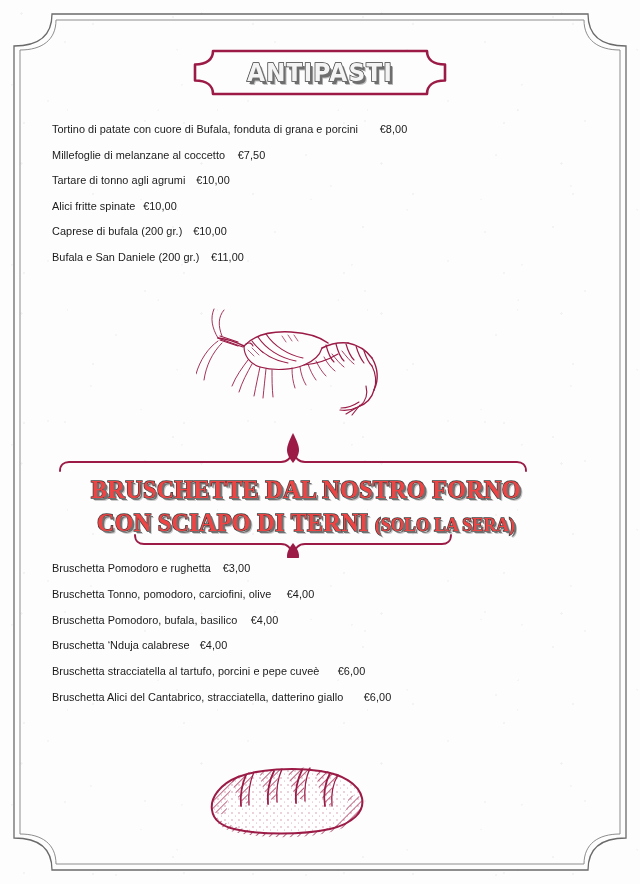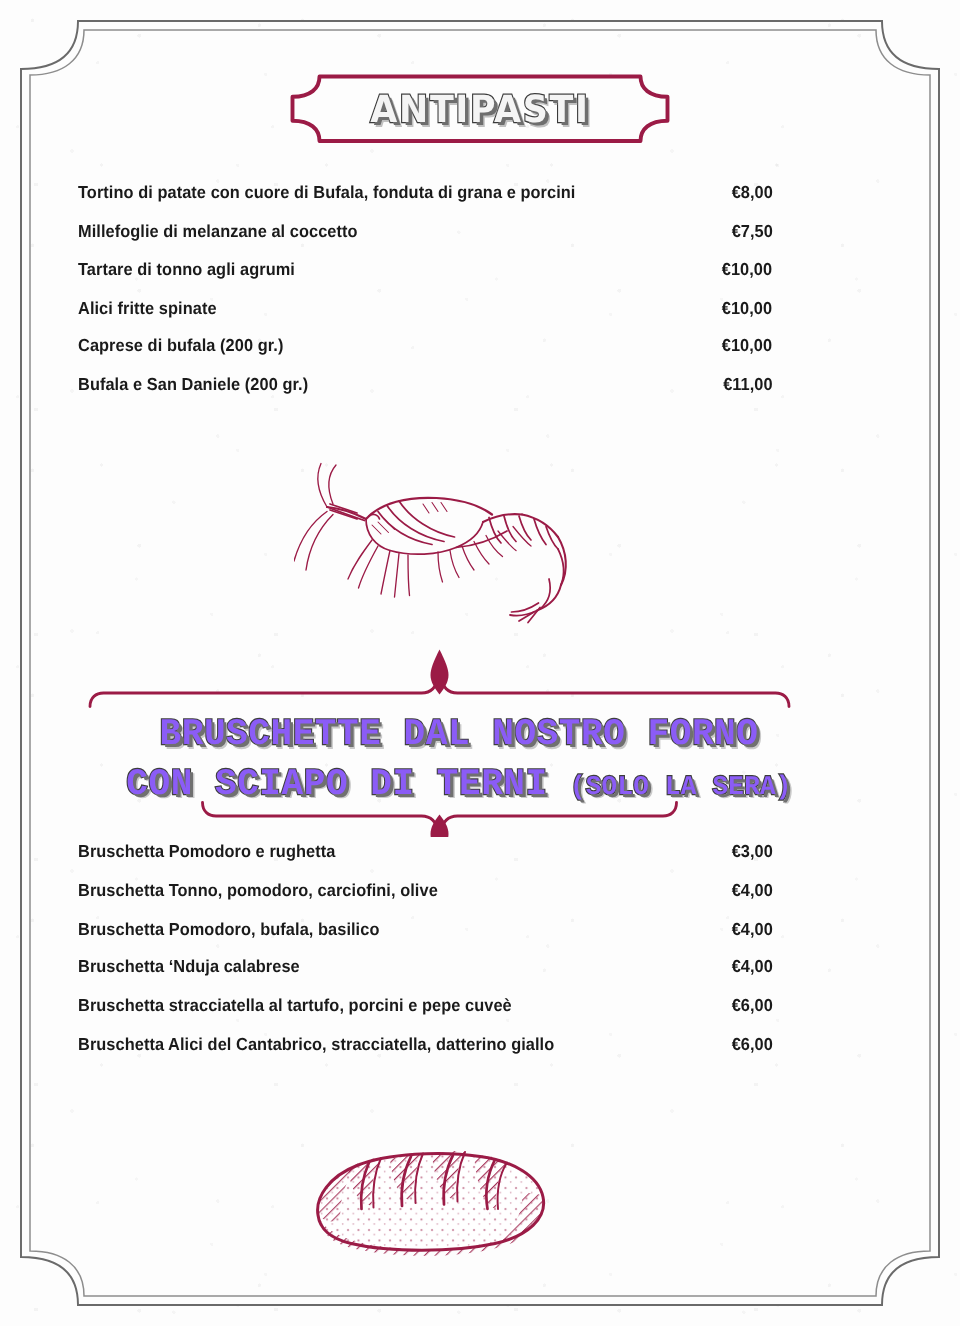--- a/index.html
+++ b/index.html
@@ -82,54 +82,52 @@
     paint-order: stroke fill;
     text-shadow: 2.5px 2.5px 0 #6e6e6e, 3.5px 3.5px 0 rgba(120,120,120,.45);
     transform: scaleX(.93);
   }
 
   
   .menu-list { position: absolute; }
   .menu-row {
     display: flex;
     align-items: baseline;
-    justify-content: space-between;
     font-family: "Liberation Sans", sans-serif;
     font-size: 11.6px;
     color: #1a1a1a;
     letter-spacing: .05px;
-    font-weight: bold;
   }
   .row-name { transform: scaleX(.94); transform-origin: left center; white-space: nowrap; }
   .row-price { transform: scaleX(.94); transform-origin: right center; white-space: nowrap; text-align: right; }
 
   #antipasti-list { left: 52px; top: 122px; width: 463px; }
   #antipasti-list .menu-row { height: 25.5px; }
 
   #bruschette-list { left: 52px; top: 561px; width: 463px; }
-  #bruschette-list .menu-row { height: 25.8px; gap: 40px; }
+  #bruschette-list .menu-row { height: 25.8px; }
 
   
   #bruschette-heading {
     position: absolute;
     left: 0;
     top: 428px;
     width: 640px;
     height: 130px;
   }
   #bruschette-heading svg { position: absolute; left: 0; top: 0; }
   .heading-lines {
     position: absolute;
     left: 0;
     top: 45px;
     width: 612px;
     text-align: center;
-    font-family: Liberation Mono, monospace;
+    font-family: Liberation Serif, serif;
     font-weight: bold;
-    color: #8b5cf6;
+    color: #ef4444;
     -webkit-text-stroke: 1.5px #3d3d3d;
     paint-order: stroke fill;
     text-shadow: 2.2px 2.2px 0 #707070, 3.2px 3.2px 0 rgba(125,125,125,.4);
   }
   .heading-line-1 {
     font-size: 25px;
     letter-spacing: .4px;
     line-height: 33px;
     transform: scaleX(.96);
   }

